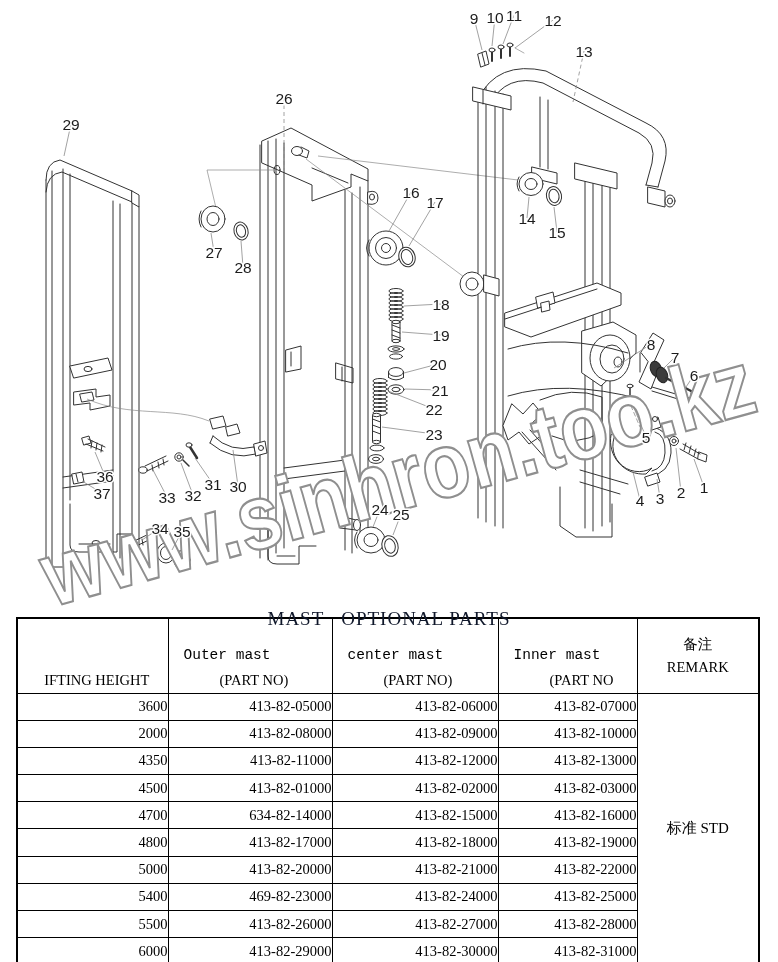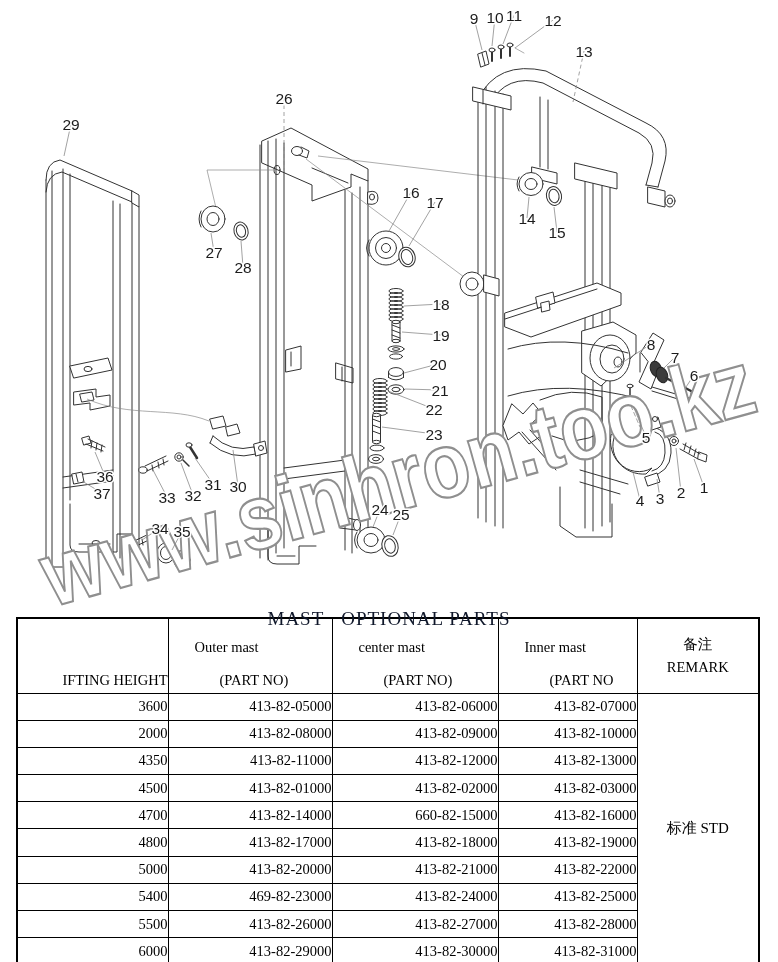--- a/index.html
+++ b/index.html
@@ -14,23 +14,23 @@
            text-anchor:middle;paint-order:stroke;stroke:#ffffff;stroke-width:3px;}
   .leader{stroke:#8a8a8a;stroke-width:0.8;fill:none;}
   .leader.dash{stroke-dasharray:4 3;}
   .title{position:absolute;left:0;top:588px;width:100%;text-align:center;z-index:2;
          font-size:19px;letter-spacing:1px;white-space:pre;color:#0f172a;margin-top:20px;}
   table.parts{position:absolute;left:16px;top:617px;z-index:1;border-collapse:collapse;
          table-layout:fixed;width:742px;font-size:14.5px;color:#000;}
   table.parts th, table.parts td{border:1px solid #000;font-weight:normal;overflow:hidden;}
   table.parts{border:2px solid #000;}
   thead tr{height:75px;}
-  th.h0{vertical-align:bottom;text-align:right;padding:0 0 4px 8px;}
+  th.h0{vertical-align:bottom;text-align:center;padding:0 0 4px 8px;}
   th.h{vertical-align:bottom;text-align:left;padding:0 0 4px 0;}
-  th.h .l1{padding-left:26px;margin-bottom:16px;}
+  th.h .l1{padding-left:15px;margin-bottom:9px;font-family:Liberation Mono, monospace;}
   th.h .l2{padding-left:43px;margin-left:8px;}
   th.h4{vertical-align:middle;line-height:1.6;}
   tbody td{height:26.2px;padding:0;}
   td.c0{text-align:right;}
   td.c1,td.c2,td.c3{text-align:right;padding-left:21px;}
   td.c4{text-align:center;font-size:15px;}
 </style>
 </head>
 <body>
 
@@ -88,22 +88,22 @@
           <td class="c3">413-82-13000</td>
         </tr>
         <tr>
           <td class="c0">4500</td>
           <td class="c1">413-82-01000</td>
           <td class="c2">413-82-02000</td>
           <td class="c3">413-82-03000</td>
         </tr>
         <tr>
           <td class="c0">4700</td>
-          <td class="c1">413-82-14000</td>
-          <td class="c2">660-82-15000</td>
+          <td class="c1">634-82-14000</td>
+          <td class="c2">413-82-15000</td>
           <td class="c3">413-82-16000</td>
         </tr>
         <tr>
           <td class="c0">4800</td>
           <td class="c1">413-82-17000</td>
           <td class="c2">413-82-18000</td>
           <td class="c3">413-82-19000</td>
         </tr>
         <tr>
           <td class="c0">5000</td>

